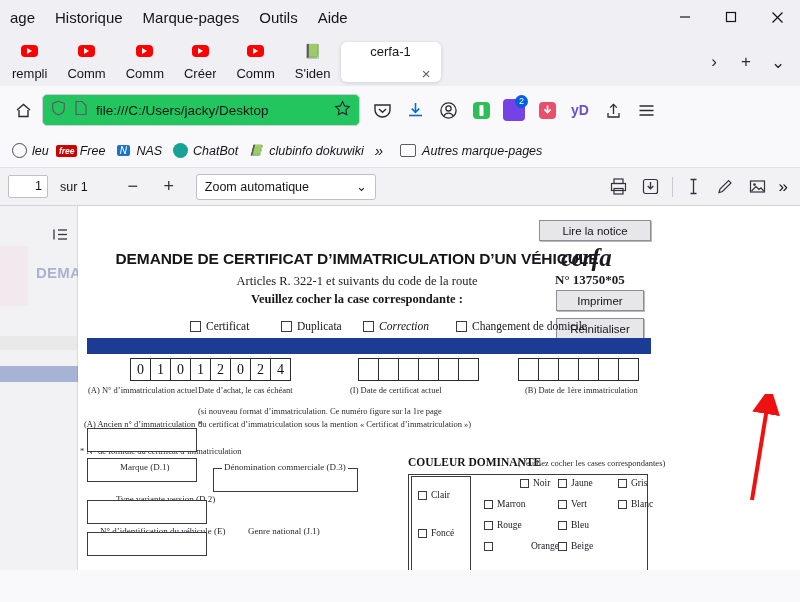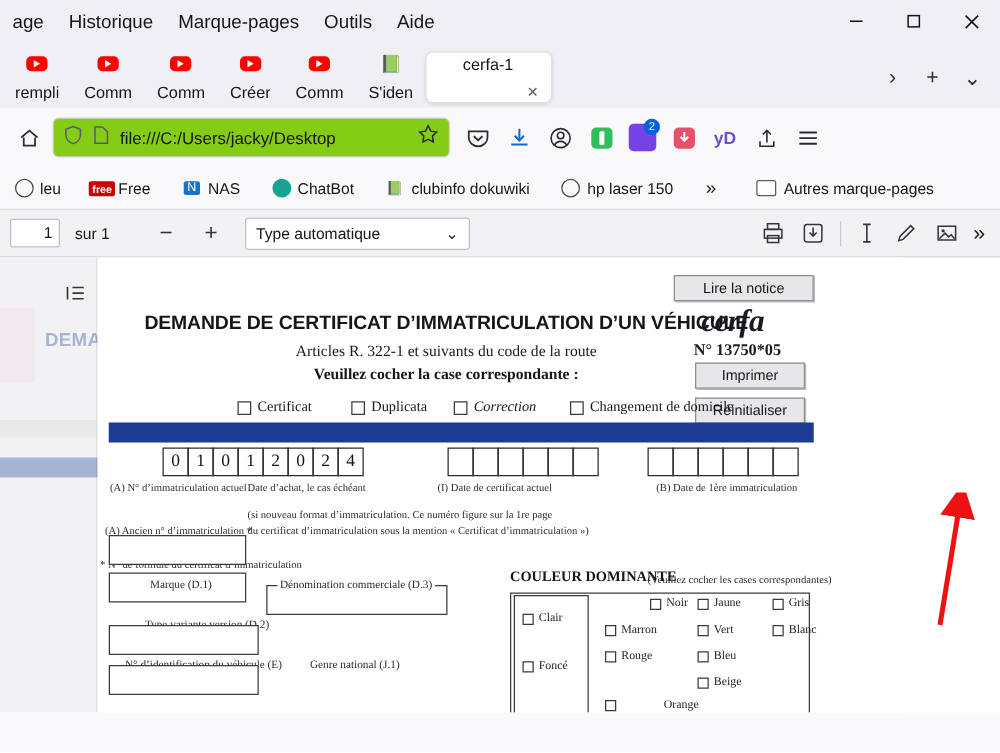--- a/index.html
+++ b/index.html
@@ -57,39 +57,39 @@
   .tabclose { font-size:15px; color:#5b5b66; margin-left:auto; padding-left:4px; }
   .tab-chevron, .tab-new, .tab-list {
     width:32px; height:32px; margin-bottom:8px; display:flex; align-items:center; justify-content:center;
     color:#2b2a33; font-size:17px;
   }
 
   
   .navbar { height:48px; background:#f9f9fb; display:flex; align-items:center; gap:2px; padding:0 6px; }
   .navbtn { width:34px; height:32px; display:flex; align-items:center; justify-content:center; color:#2b2a33; }
   .urlbar {
-    flex:1; height:32px; background:#84cc16; border:1px solid #cfcfd8; border-radius:5px;
+    flex:1; height:32px; background:#22c55e; border:1px solid #cfcfd8; border-radius:5px;
     display:flex; align-items:center; gap:8px; padding:0 8px; min-width:0;
     margin-right:4px; max-width:318px;
   }
   .urltext {
     font-size:13.5px; color:#15141a; white-space:nowrap; overflow:hidden; flex:1;
   }
   .icons-right { display:flex; align-items:center; gap:1px; }
   .ibtn { width:32px; height:32px; display:flex; align-items:center; justify-content:center; position:relative; color:#2b2a33; }
   .badge {
     position:absolute; top:1px; right:2px; background:#0060df; color:#fff; font-size:9px;
     border-radius:8px; min-width:13px; height:13px; line-height:13px; text-align:center; padding:0 3px;
   }
   .purple-shield { width:22px; height:22px; background:#7542e5; border-radius:4px; position:relative; }
 
   
   .bookmarks {
-    height:34px; background:#f9f9fb; display:flex; align-items:center; gap:15px;
-    padding:0 6px; font-size:12.5px; color:#15141a; border-bottom:1px solid #e0e0e6;
+    height:34px; background:#f9f9fb; display:flex; align-items:center; gap:0;
+    padding:0 6px; font-size:12.5px; color:#15141a; border-bottom:1px solid #e0e0e6;font-style:italic;
   }
   .bm { display:flex; align-items:center; gap:5px; padding:3px 5px; border-radius:4px; white-space:nowrap; }
   .bm .ico { width:16px; height:16px; display:flex; align-items:center; justify-content:center; font-size:11px; }
   .chip-free { background:#cc0000; color:#fff; font-size:8.5px; font-weight:bold; padding:1px 3px; border-radius:2px; }
   .chip-blue { background:#1a73c7; color:#fff; font-size:10px; padding:0 3px; border-radius:2px; }
   .teal-circ { width:15px; height:15px; border-radius:50%; background:#16a394; }
   .globe { width:15px; height:15px; border-radius:50%; border:1.6px solid #4a4a55; }
   .bm-more { padding:2px 6px; font-size:15px; }
   .bm-folder { display:flex; align-items:center; gap:6px; margin-left:6px; }
   .folder-ico { width:16px; height:13px; background:#ffffff; border:1.5px solid #5b5b66; border-radius:2px; }
@@ -386,40 +386,34 @@
     <div class="bm">
       <span class="ico">
           <span class="teal-circ"></span>
         </span>
       <span>ChatBot</span>
     </div>
     <div class="bm">
       <span class="ico">📗</span>
       <span>clubinfo dokuwiki</span>
     </div>
-    <div class="bm">
-      <span class="ico">
-          <span class="globe"></span>
-        </span>
-      <span>hp laser 150</span>
-    </div>
     <div class="bm-more">»</div>
     <div class="bm bm-folder">
       <span class="folder-ico"></span>
       <span>Autres marque-pages</span>
     </div>
   </div>
 
   <div class="pdftoolbar">
     <div class="pagenum">1</div>
     <div class="ofpages">sur 1</div>
     <div class="zbtn" style="margin-left:24px;">−</div>
     <div class="zbtn">+</div>
     <div class="zoomsel">
-      <span>Type automatique</span>
+      <span>Zoom automatique</span>
       <span>⌄</span>
     </div>
 
     <div class="tbr">
       <div class="tbtn">
         <svg width="19" height="19" viewBox="0 0 19 19">
             <rect x="5" y="2" width="9" height="4.5" fill="none" stroke="#33333d" stroke-width="1.2"></rect>
             <rect x="2.5" y="6.5" width="14" height="7" fill="none" stroke="#33333d" stroke-width="1.2"></rect>
             <rect x="5" y="11.5" width="9" height="5.5" fill="none" stroke="#33333d" stroke-width="1.2"></rect>
           </svg>
@@ -588,21 +582,21 @@
           <span>Noir</span>
         </div>
         <div class="coloritem" style="left:406px; top:293px;">
           <span class="cbsm"></span>
           <span>Marron</span>
         </div>
         <div class="coloritem" style="left:406px; top:314px;">
           <span class="cbsm"></span>
           <span>Rouge</span>
         </div>
-        <div class="coloritem" style="left:406px; top:353px;gap:38px;">
+        <div class="coloritem" style="left:406px; top:335px;gap:38px;">
           <span class="cbsm"></span>
           <span>Orange</span>
         </div>
 
         <div class="coloritem" style="left:480px; top:272px;">
           <span class="cbsm"></span>
           <span>Jaune</span>
         </div>
         <div class="coloritem" style="left:480px; top:293px;">
           <span class="cbsm"></span>

